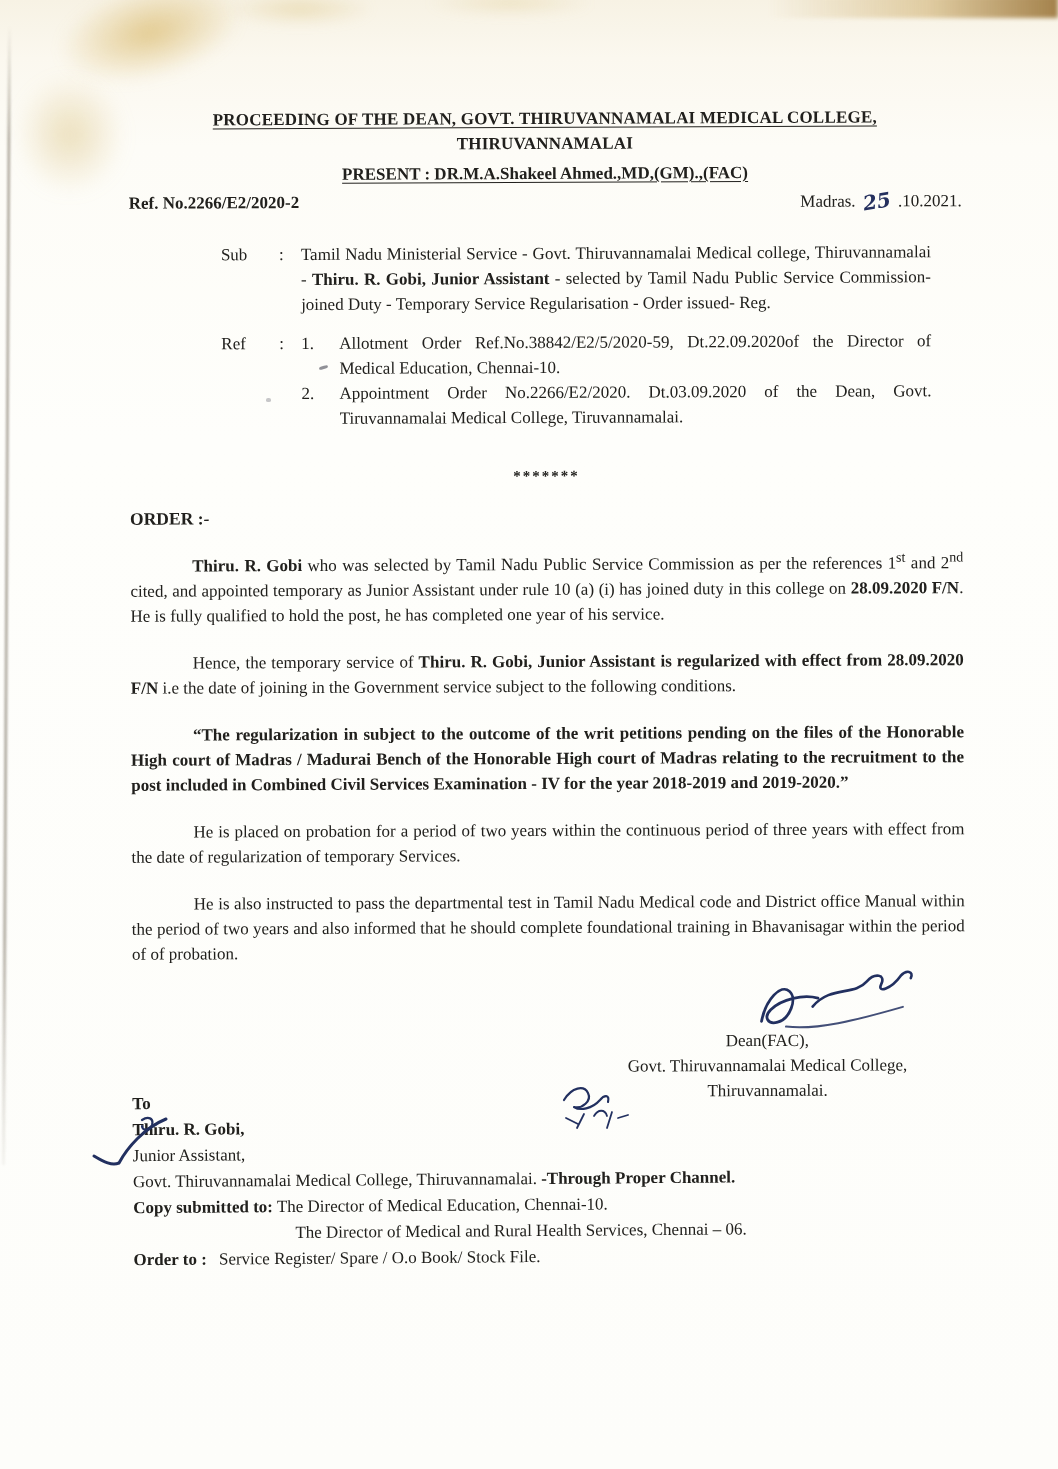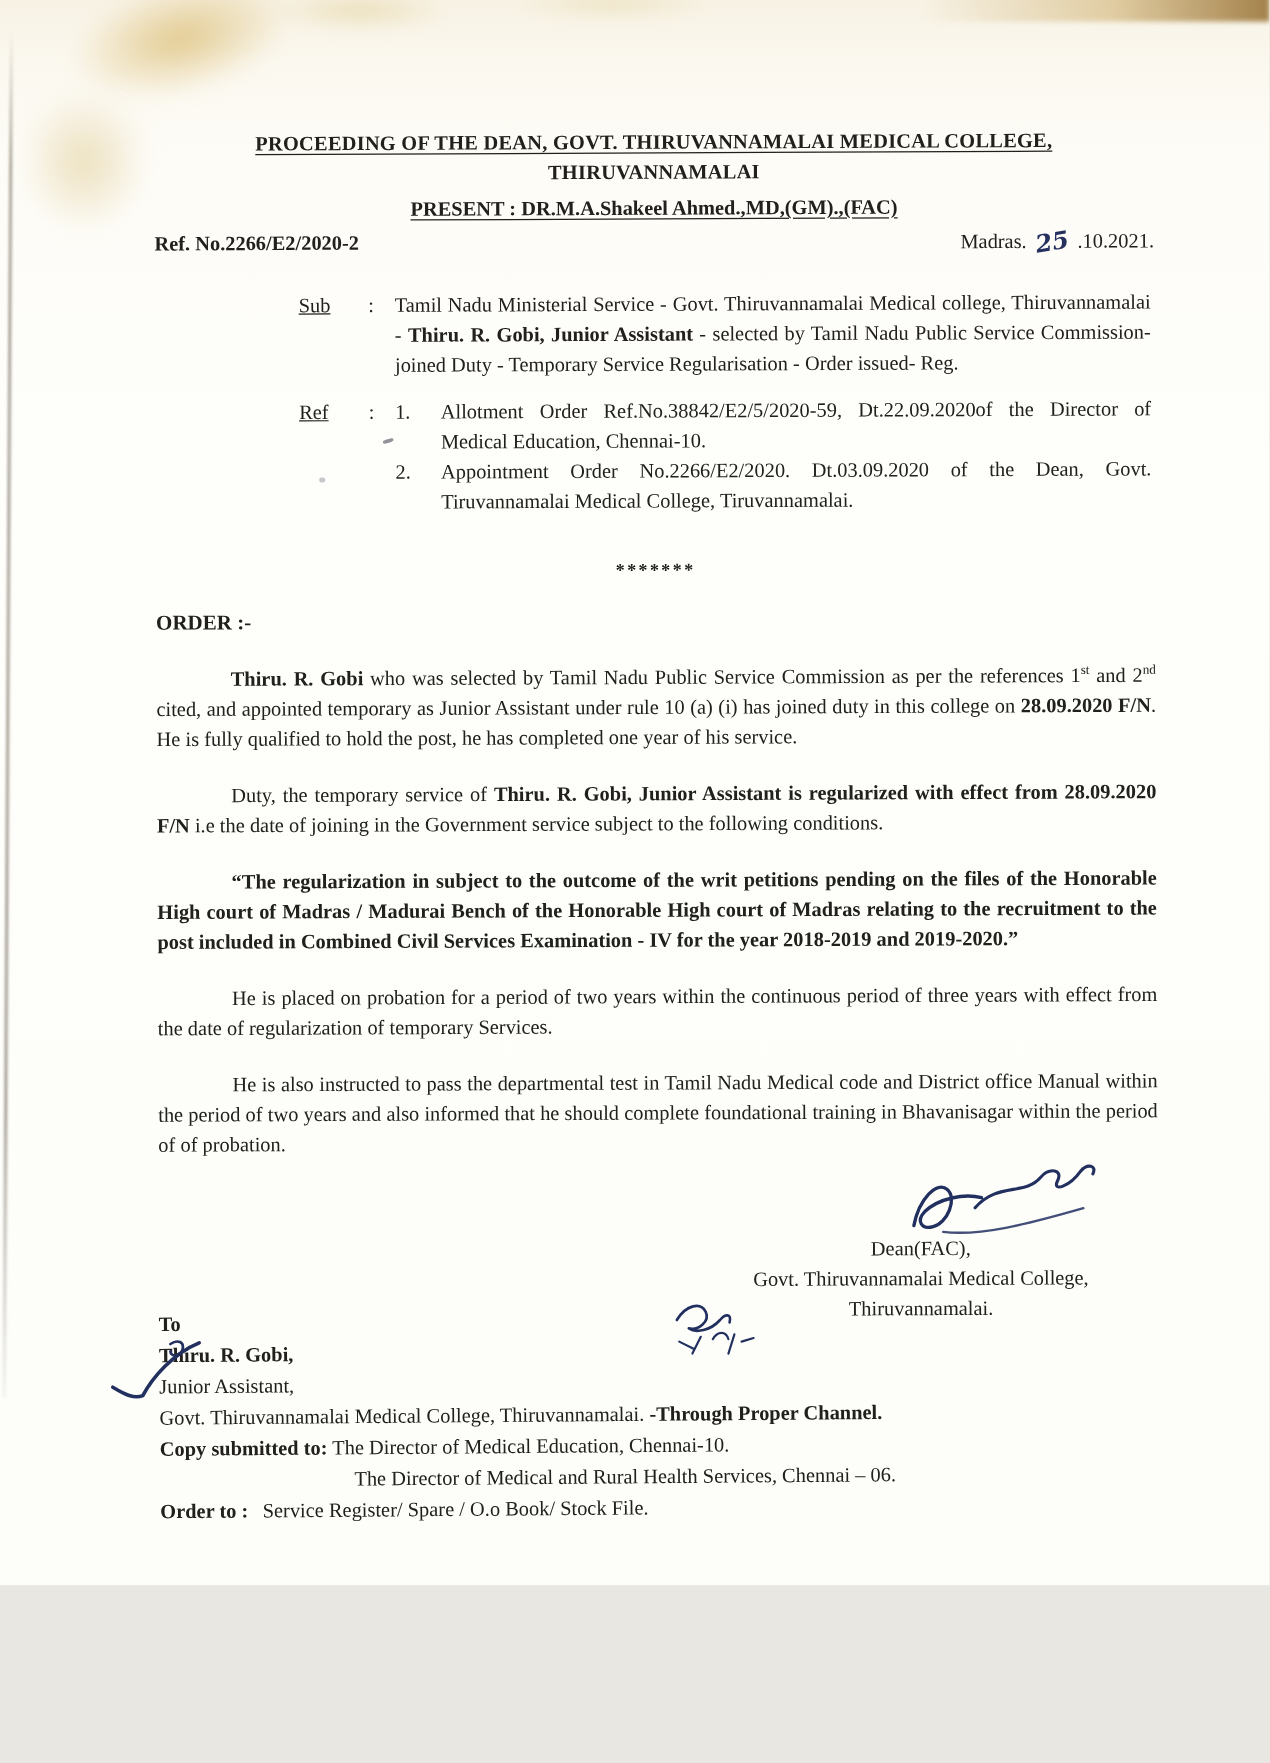--- a/index.html
+++ b/index.html
@@ -2,21 +2,21 @@
 <html><head>
 <meta charset="utf-8">
 <style>
   html,body{margin:0;padding:0;}
   body{
     width:1058px;height:1469px;overflow:hidden;
     font-family:"Liberation Serif","DejaVu Serif",serif;
     background:#e9e7e1;
   }
   .sheet{
-    position:relative;width:1058px;height:1321px;overflow:hidden;
+    position:relative;width:1058px;height:1469px;overflow:hidden;
     background:linear-gradient(180deg,#f7f2e4 0%,#fbf8ef 4%,#fdfcf7 10%,#fefefb 30%,#fdfdfa 100%);
     color:#21201d;
   }
   
   .stain{position:absolute;border-radius:50%;pointer-events:none;}
   .stain-a{left:55px;top:-15px;width:190px;height:95px;background:radial-gradient(ellipse at center,rgba(208,168,72,.55),rgba(208,168,72,0) 70%);filter:blur(7px);transform:rotate(-14deg);}
   .stain-b{left:15px;top:75px;width:110px;height:120px;background:radial-gradient(ellipse at center,rgba(210,178,95,.38),rgba(210,178,95,0) 70%);filter:blur(9px);}
   .stain-c{left:225px;top:-8px;width:150px;height:34px;background:radial-gradient(ellipse at center,rgba(214,185,105,.35),rgba(214,185,105,0) 70%);filter:blur(6px);}
   .stain-d{left:425px;top:-10px;width:170px;height:26px;background:radial-gradient(ellipse at center,rgba(214,185,105,.28),rgba(214,185,105,0) 70%);filter:blur(6px);}
   .strip-tr{position:absolute;right:0;top:-4px;width:290px;height:22px;border-radius:0;
@@ -38,31 +38,31 @@
   .u{text-decoration:underline;text-underline-offset:3px;}
   .title-line{font-weight:bold;letter-spacing:.2px;}
   .present-line{font-weight:bold;margin-top:5px;}
   .refrow{display:flex;justify-content:space-between;margin-top:3px;}
   .hand{
     display:inline-block;color:#25305e;font-style:italic;font-weight:bold;
     font-size:20px;transform:rotate(-9deg) translateY(2px);padding:0 3px;
     font-family:"DejaVu Serif",serif;
   }
   .labelled{display:flex;margin-top:26px;}
-  .labelled .lab{flex:0 0 58px;margin-left:120px;text-decoration:underline;}
+  .labelled .lab{flex:0 0 58px;margin-left:92px;}
   .labelled .col{flex:0 0 22px;}
   .labtext{width:630px;text-align:justify;}
   .refblock{margin-top:14px;}
   .refitem{display:flex;}
   .refitem .num{flex:0 0 38px;}
   .reftext{width:592px;text-align:justify;}
   .stars{text-align:center;margin-top:34px;font-weight:bold;letter-spacing:2px;font-size:15px;}
   .order-head{margin-top:16px;font-weight:bold;font-size:17.5px;}
   .para{margin:22px 0 0 0;text-align:justify;text-indent:62px;}
-  sup{font-size:11px;line-height:0;}
+  sup{font-size:14px;line-height:0;}
   
   .sig{width:372px;margin-left:auto;margin-right:12px;margin-top:8px;text-align:center;}
   .sig .scribble{display:block;margin:0 28px 0 auto;transform:rotate(-4deg);}
   .sig-line{line-height:25px;}
   
   .footer{margin-top:-16px;transform:rotate(-.2deg);}
   .footer div{line-height:26px;}
   .indent2{margin-left:162px;}
   .gap{margin-left:12px;}
   .hw{position:absolute;pointer-events:none;}
@@ -125,21 +125,21 @@
         </div>
       </div>
     </div>
 
     <div class="stars">*******</div>
 
     <div class="order-head">ORDER :-</div>
 
     <p class="para"><b>Thiru. R. Gobi</b><span> who was selected by Tamil Nadu Public Service Commission as per the references 1</span><sup>st</sup><span> and 2</span><sup>nd</sup><span> cited, and appointed temporary as Junior Assistant under rule 10 (a) (i) has joined duty in this college on </span><b>28.09.2020 F/N</b><span>.  He is fully qualified to hold the post, he has completed one year of his service.</span></p>
 
-    <p class="para"><span>Duty, the temporary service of </span><b>Thiru. R. Gobi, Junior Assistant is regularized with effect from 28.09.2020 F/N</b><span>  i.e the date of joining in the Government  service subject to the following conditions.</span></p>
+    <p class="para"><span>Hence, the temporary service of </span><b>Thiru. R. Gobi, Junior Assistant is regularized with effect from 28.09.2020 F/N</b><span>  i.e the date of joining in the Government  service subject to the following conditions.</span></p>
 
     <p class="para bold">“The regularization in subject to the outcome of the writ petitions pending on the files of the Honorable High court of Madras  / Madurai Bench of the Honorable High court of Madras relating to the recruitment to the post included in Combined Civil Services Examination - IV for the year 2018-2019 and 2019-2020.”</p>
 
     <p class="para">He is placed on probation for a period of two years within the continuous period of three years with effect from the date of regularization of temporary Services.</p>
 
     <p class="para">He is also instructed to pass the departmental test in Tamil Nadu Medical code and District office Manual within the period of two years and also informed that he should complete foundational training in Bhavanisagar within the period of of probation.</p>
 
     <div class="sig">
       <svg class="scribble" width="175" height="56" viewBox="0 0 175 56">
         <path class="ink" stroke-width="2.8" d="M10,44 C16,22 32,8 40,16 C48,24 38,44 26,46 C16,48 12,40 20,33 C32,23 54,20 68,25"></path>

